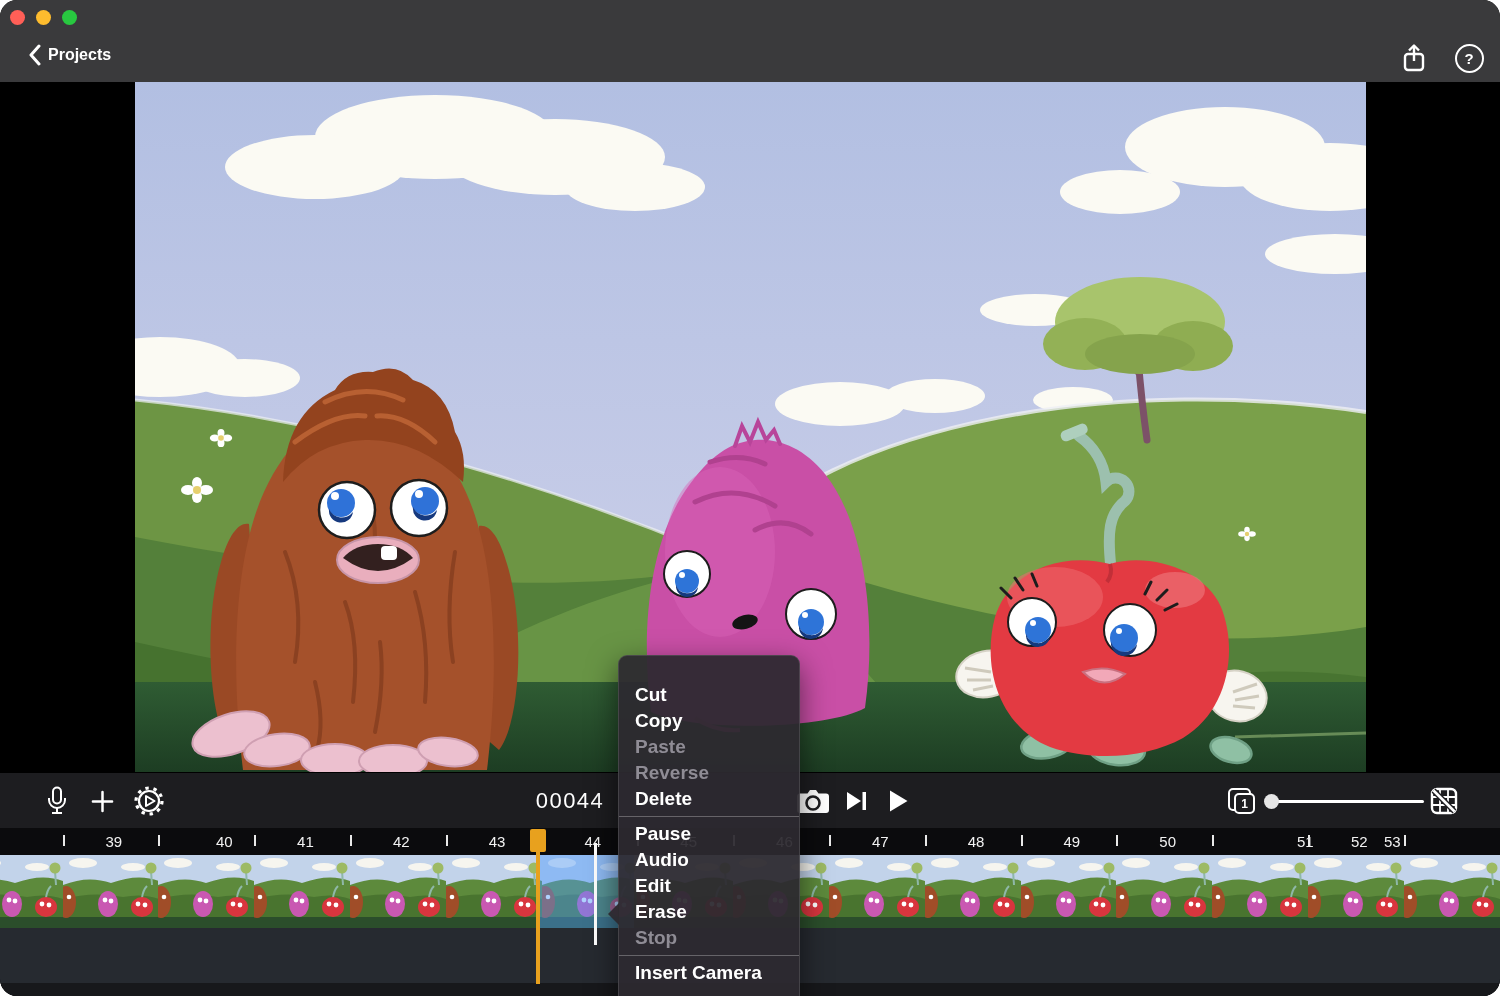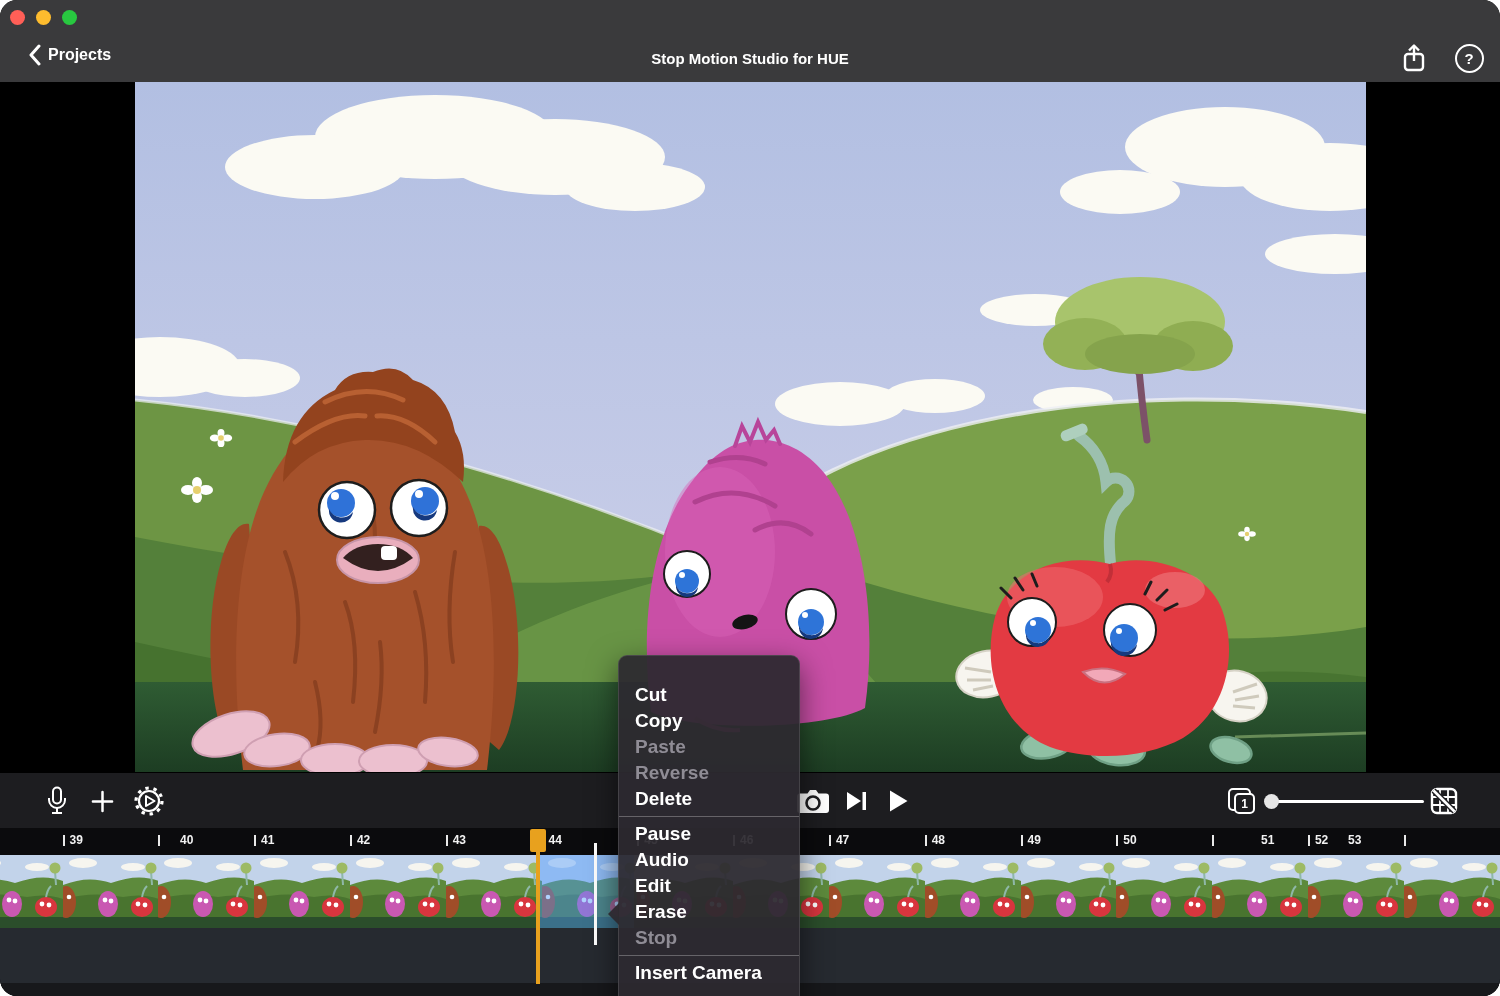--- a/index.html
+++ b/index.html
@@ -22,21 +22,21 @@
   .frame-counter{position:absolute;left:505px;top:0;width:130px;height:56px;display:flex;align-items:center;justify-content:center;color:#fff;font-size:22px;letter-spacing:1.5px;}
   .slider-track{position:absolute;left:1266px;top:27px;width:158px;height:3px;background:#fff;border-radius:2px;}
   .slider-knob{position:absolute;left:1264px;top:21px;width:15px;height:15px;border-radius:50%;background:#e6e6e6;}
   .onion-wrap{position:absolute;left:1228px;top:15px;width:30px;height:28px;}
   .onion-back{position:absolute;left:0;top:0;width:19px;height:19px;border:2.5px solid #fff;border-radius:5px;}
   .onion-front{position:absolute;left:6px;top:5px;width:17px;height:17px;border:2.5px solid #fff;border-radius:5px;background:#1d1d20;display:flex;align-items:center;justify-content:center;color:#fff;font-size:12px;font-weight:700;}
   
   .timeline{position:absolute;left:0;top:828px;width:1500px;height:168px;background:#0b0b0d;overflow:hidden;}
   .ruler{position:absolute;left:0;top:0;width:1500px;height:27px;background:#0b0b0d;}
   .tick{position:absolute;top:7px;width:2px;height:11px;background:#e9e9e9;}
-  .tick-label{position:absolute;top:5px;color:#f2f2f2;font-size:12px;font-weight:700;}
+  .tick-label{position:absolute;top:5px;color:#f2f2f2;font-size:15px;font-weight:400;margin-left:36px;}
   .thumbs{position:absolute;left:0;top:27px;width:1500px;height:73px;background:#16211a;}
   .thumb{position:absolute;top:0;width:96px;height:73px;}
   .selection{position:absolute;left:538px;top:27px;width:96px;height:73px;background:rgba(80,155,255,.45);}
   .tl-lower{position:absolute;left:0;top:100px;width:1500px;height:55px;background:#262a30;}
   .tl-bottom{position:absolute;left:0;top:155px;width:1500px;height:13px;background:#17181b;}
   .playhead-orange-line{position:absolute;left:536px;top:1px;width:4px;height:155px;background:#e8a11e;z-index:12;}
   .playhead-orange-handle{position:absolute;left:530px;top:1px;width:16px;height:23px;background:#e8a11e;border-radius:2px;z-index:12;}
   .playhead-white{position:absolute;left:594px;top:15px;width:3px;height:102px;background:#fff;z-index:12;}
   
   .context-menu{position:absolute;left:618px;top:655px;width:180px;background:rgba(45,41,48,.94);border:1px solid rgba(255,255,255,.12);border-radius:9px;box-shadow:0 10px 30px rgba(0,0,0,.55);padding:26px 0;z-index:50;}
@@ -55,21 +55,20 @@
       <div class="light red"></div>
       <div class="light yellow"></div>
       <div class="light green"></div>
     </div>
     <div class="backbtn">
       <svg width="13" height="22" viewBox="0 0 13 22">
           <path d="M11 2 L3 11 L11 20" stroke="#fff" stroke-width="3" fill="none" stroke-linecap="round" stroke-linejoin="round"></path>
         </svg>
       <span>Projects</span>
     </div>
-    <div class="win-title">Stop Motion Studio for HUE</div>
     <div class="tb-icon" style="left:1396px">
       <svg width="26" height="31" viewBox="0 0 26 31">
         <rect x="4" y="11" width="18" height="16" rx="3" stroke="#fff" stroke-width="2.4" fill="none"></rect>
         <line x1="13" y1="3" x2="13" y2="18" stroke="#fff" stroke-width="2.4"></line>
         <path d="M8 7.5 L13 2.5 L18 7.5" stroke="#fff" stroke-width="2.4" fill="none" stroke-linejoin="round"></path>
       </svg>
     </div>
     <div class="tb-icon" style="left:1451px">
       <div class="help-circle">
           <span>?</span>
@@ -246,20 +245,21 @@
         <path d="M12 2 V22 M2 12 H22" stroke="#fff" stroke-width="2.6" stroke-linecap="round"></path>
       </svg>
     </div>
     <div class="tool" style="left:131px;width:36px">
       <svg width="32" height="32" viewBox="0 0 32 32">
         <circle cx="16" cy="16" r="13" stroke="#fff" stroke-width="3.2" fill="none" stroke-dasharray="3.4 4.77"></circle>
         <circle cx="16" cy="16" r="10" stroke="#fff" stroke-width="2.2" fill="none"></circle>
         <path d="M13 11 L21.5 16 L13 21 Z" stroke="#fff" stroke-width="2" fill="none" stroke-linejoin="round"></path>
       </svg>
     </div>
+    <div class="frame-counter">00044</div>
     <div class="tool" style="left:794px;width:38px">
       <svg width="34" height="26" viewBox="0 0 34 26">
         <path d="M3 6 h8 l2.5-3.5 h7 L23 6 h8 a0 0 0 0 1 0 0 v0 a3 3 0 0 1 0 0" fill="none"></path>
         <path d="M4 5.5 h7.5 l2.5-3.5 h6 l2.5 3.5 H30 a3 3 0 0 1 3 3 V22 a3 3 0 0 1 -3 3 H4 a3 3 0 0 1 -3-3 V8.5 a3 3 0 0 1 3-3 Z" fill="#fff"></path>
         <circle cx="17" cy="15" r="6.5" fill="none" stroke="#1d1d20" stroke-width="2.6"></circle>
       </svg>
     </div>
     <div class="tool" style="left:840px;width:32px">
       <svg width="24" height="24" viewBox="0 0 24 24">
         <path d="M3 3 L17 12 L3 21 Z" fill="#fff"></path>

